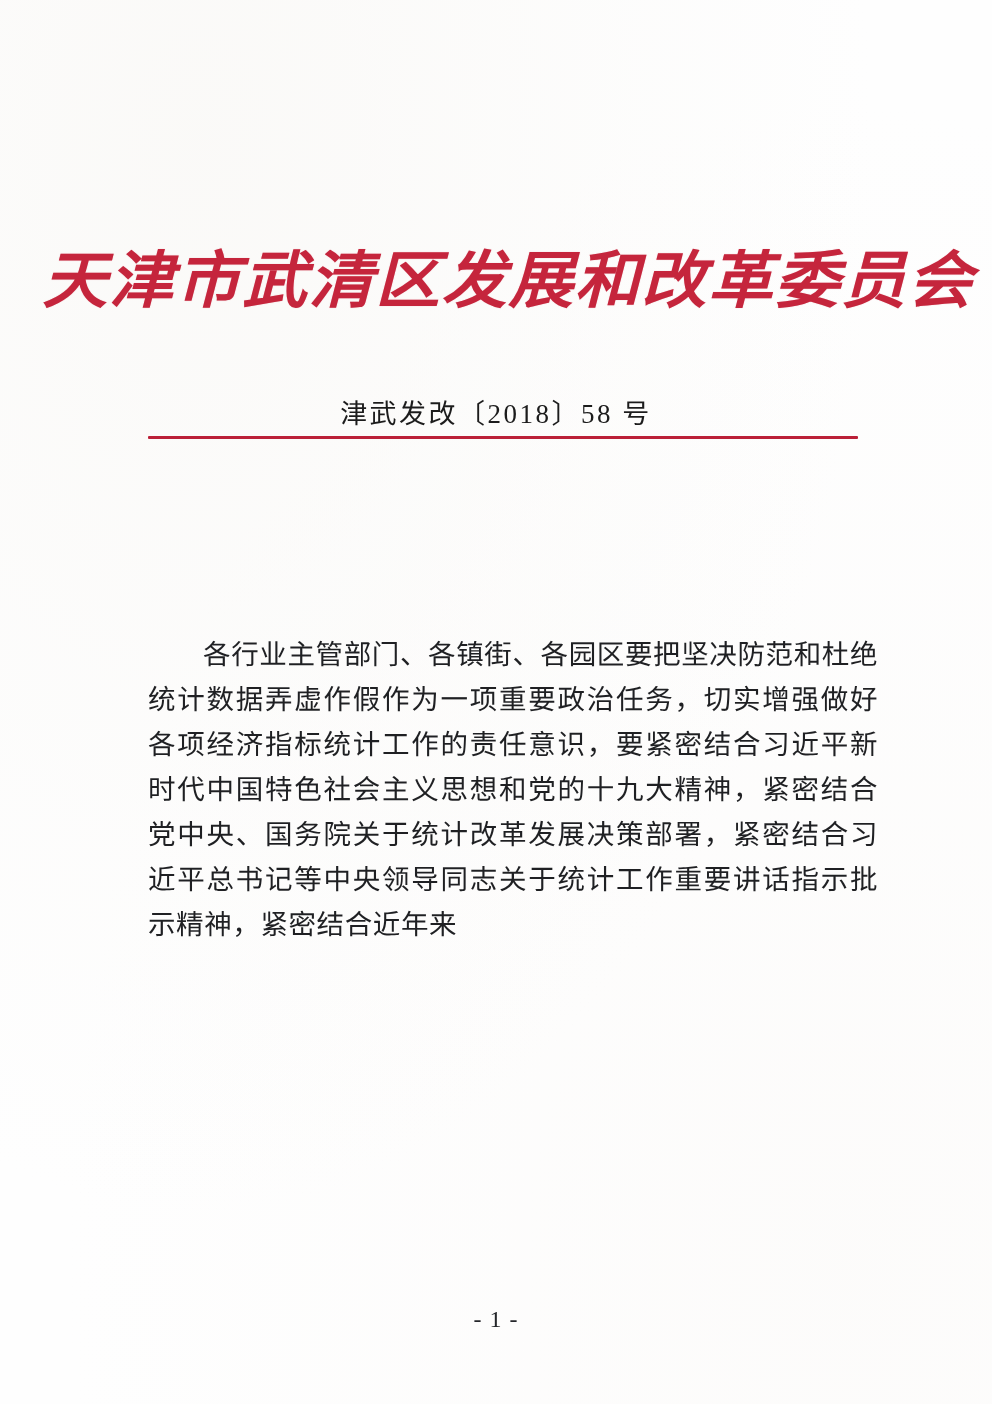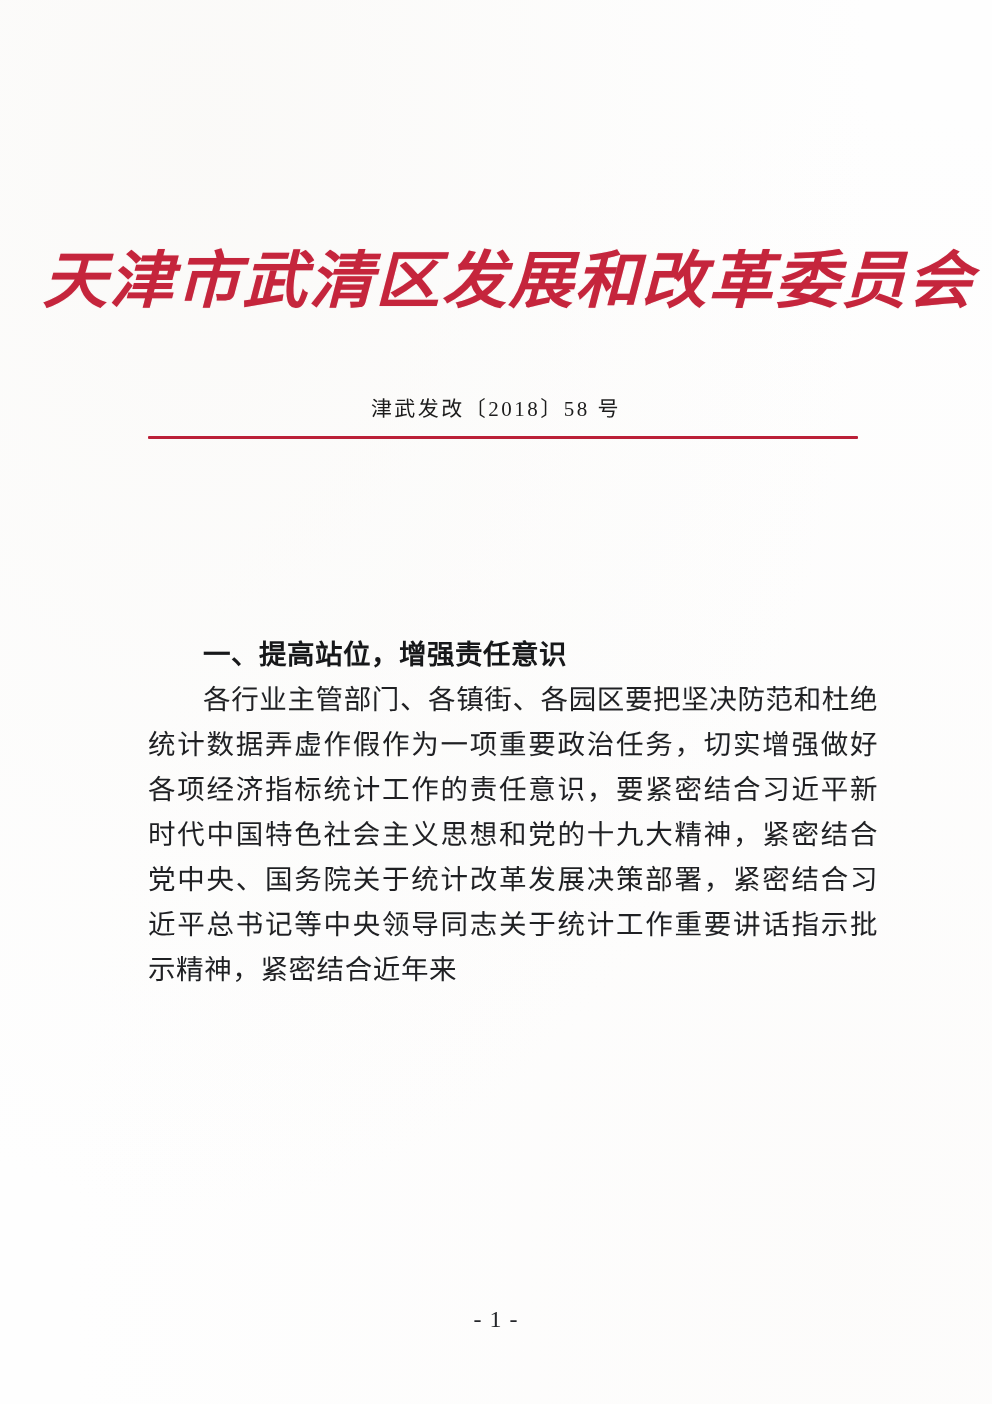--- a/index.html
+++ b/index.html
@@ -61,21 +61,21 @@
     text-shadow: 0 0 1px rgba(197,37,60,0.35);
   }
 
   
   .doc-number {
     position: absolute;
     left: 0;
     right: 0;
     top: 392px;
     text-align: center;
-    font-size: 21px;
+    font-size: 27px;
     letter-spacing: 2.5px;
     color: #1c1c1c;
     font-family: "Liberation Serif", "DejaVu Serif", serif;
   }
 
   
   .red-rule {
     position: absolute;
     left: 148px;
     width: 710px;
@@ -170,21 +170,20 @@
 
     <div class="red-rule" style="background: rgb(187, 32, 56);"></div>
 
     <div class="doc-title">
     </div>
 
     <div class="body-block">
 
 
 
-      <p class="section-head">一、提高站位，增强责任意识</p>
 
       <p class="para">各行业主管部门、各镇街、各园区要把坚决防范和杜绝统计数据弄虚作假作为一项重要政治任务，切实增强做好各项经济指标统计工作的责任意识，要紧密结合习近平新时代中国特色社会主义思想和党的十九大精神，紧密结合党中央、国务院关于统计改革发展决策部署，紧密结合习近平总书记等中央领导同志关于统计工作重要讲话指示批示精神，紧密结合近年来</p>
 
     </div>
 
     <div class="page-number">- 1 -</div>
 
   </div>
 </div>
 

